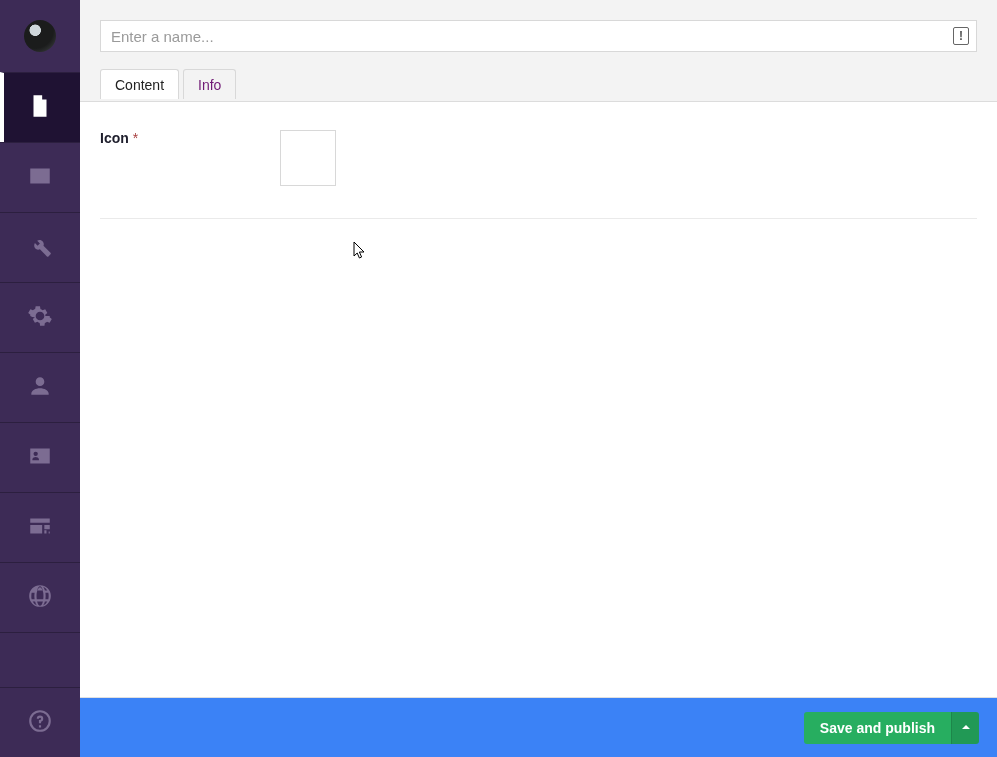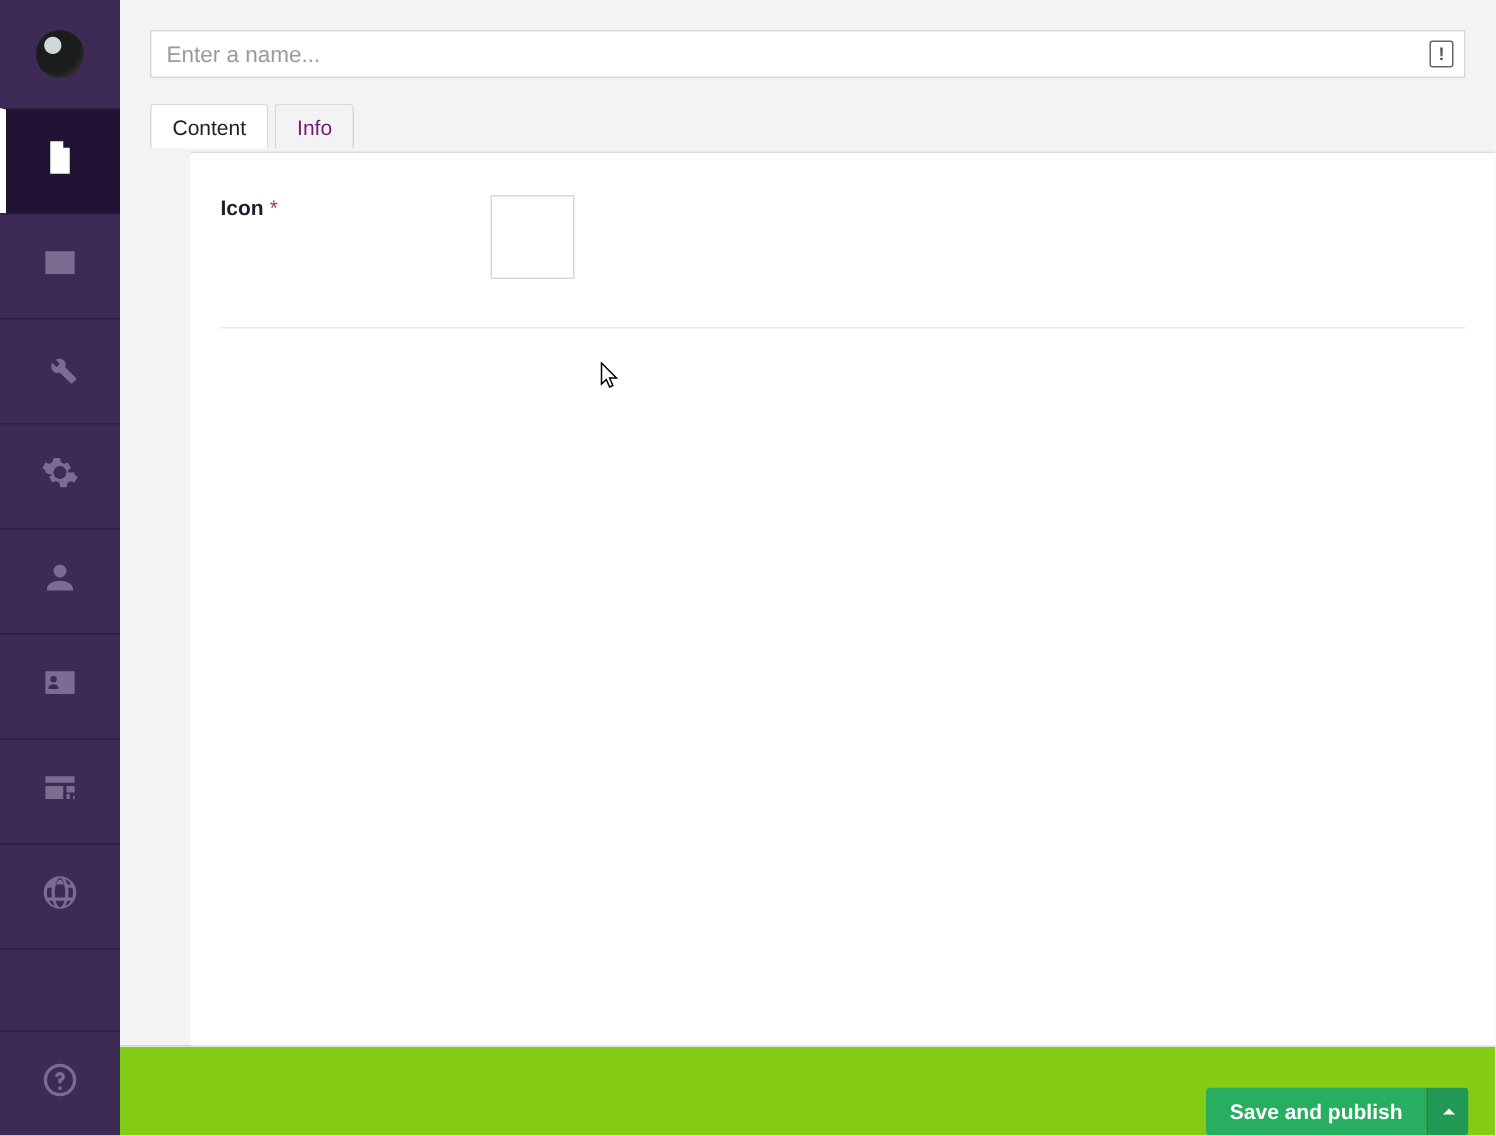--- a/index.html
+++ b/index.html
@@ -116,21 +116,20 @@
     z-index: 2;
   }
 
   .content-panel {
     flex: 1;
     background: #ffffff;
     border-top: 1px solid #dcdcdc;
     padding: 28px 20px 20px 20px;
     position: relative;
     overflow: hidden;
-    margin-left: 47px;
   }
 
   .field-row {
     display: flex;
     align-items: flex-start;
     padding-bottom: 32px;
     border-bottom: 1px solid #eaeaea;
   }
   .field-label {
     width: 180px;
@@ -145,24 +144,24 @@
   .icon-picker {
     width: 56px;
     height: 56px;
     border: 1px solid #d8d8d8;
     background: #ffffff;
     cursor: pointer;
   }
 
   .footer {
     height: 60px;
-    background: #84cc16;
+    background: #3b82f6;
     border-top: 1px solid #e0e0e0;
     display: flex;
-    align-items: flex-end;
+    align-items: center;
     justify-content: flex-end;
     padding: 0 18px;
   }
   .publish-btn {
     display: flex;
     align-items: stretch;
     border-radius: 3px;
     overflow: hidden;
     cursor: pointer;
     height: 32px;

